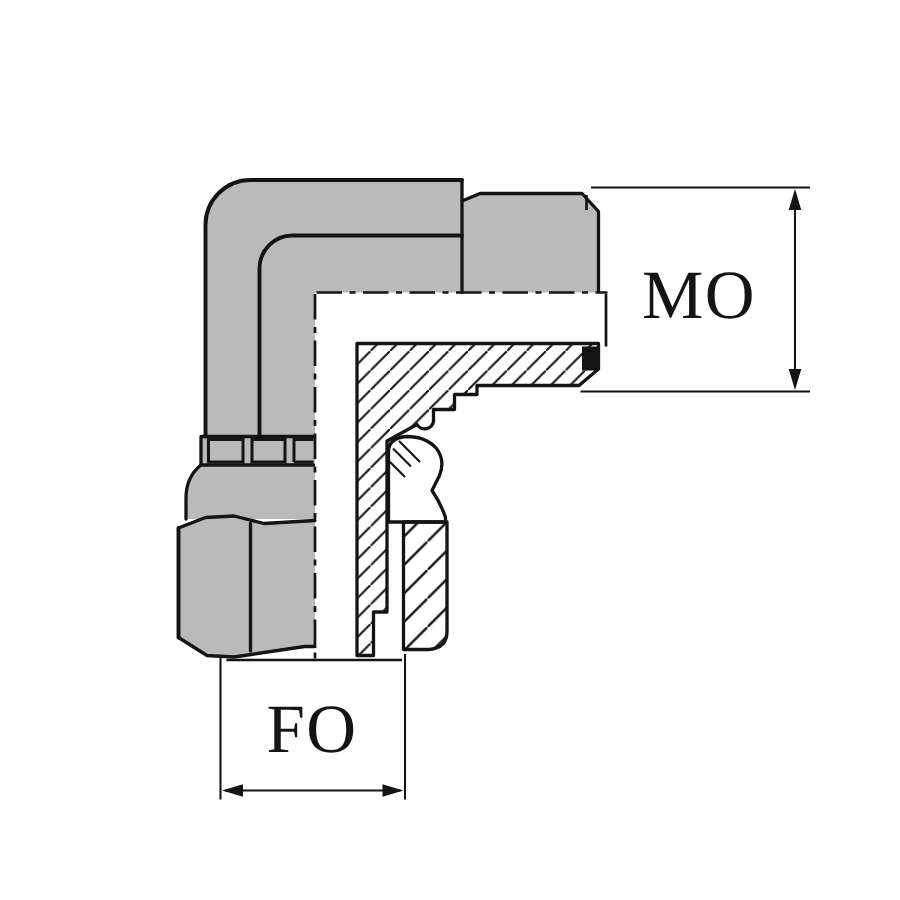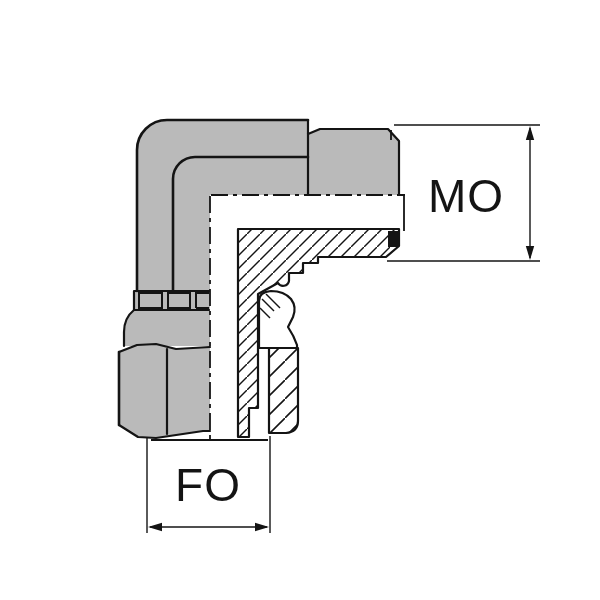--- a/index.html
+++ b/index.html
@@ -4,21 +4,21 @@
 <style>
   :root{
     --body-fill:#bababa;
     --line:#141414;
     --bg:#ffffff;
   }
   html,body{margin:0;padding:0;background:#fff;}
   .stage{
     width:600px;height:600px;background:var(--bg);
     position:relative;overflow:hidden;
-    font-family:Liberation Sans, sans-serif;
+    font-family:Liberation Serif, serif;
   }
   svg{display:block;}
   .grayfill{fill:var(--body-fill);stroke:none;}
   .ol{fill:none;stroke:var(--line);stroke-width:2.6;stroke-linejoin:round;stroke-linecap:round;}
   .ol2{fill:none;stroke:var(--line);stroke-width:2.2;stroke-linejoin:round;stroke-linecap:round;}
   .thin{fill:none;stroke:var(--line);stroke-width:1.8;}
   .sect{stroke:var(--line);stroke-width:2.2;stroke-linejoin:round;}
   .centerline{fill:none;stroke:var(--line);stroke-width:1.8;stroke-dasharray:17 5 4 5;}
   .dim{fill:none;stroke:var(--line);stroke-width:1.4;}
   .dimtext{fill:var(--line);font-size:46px;letter-spacing:1px;}

